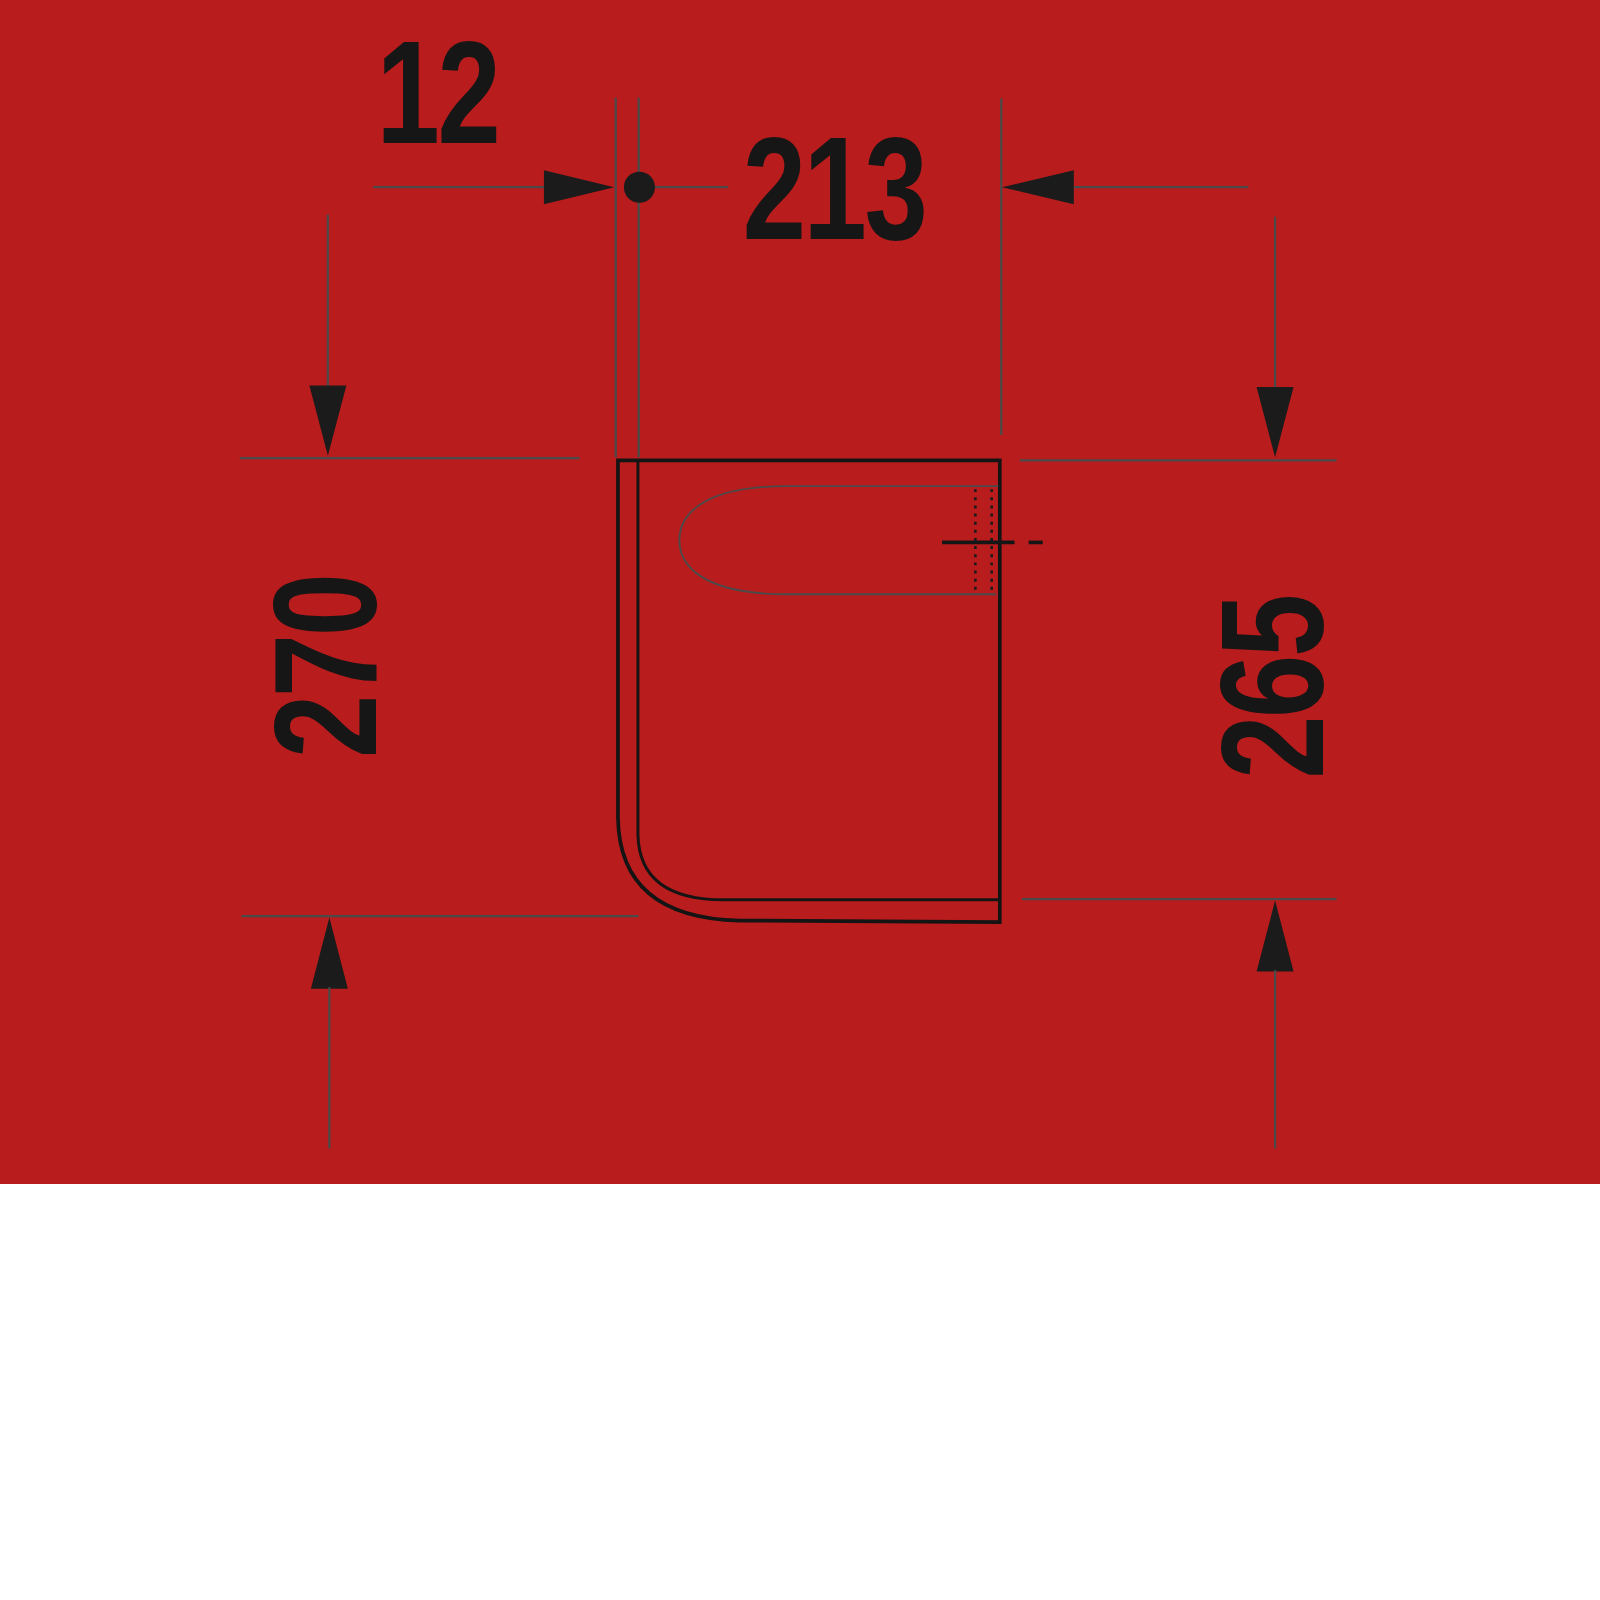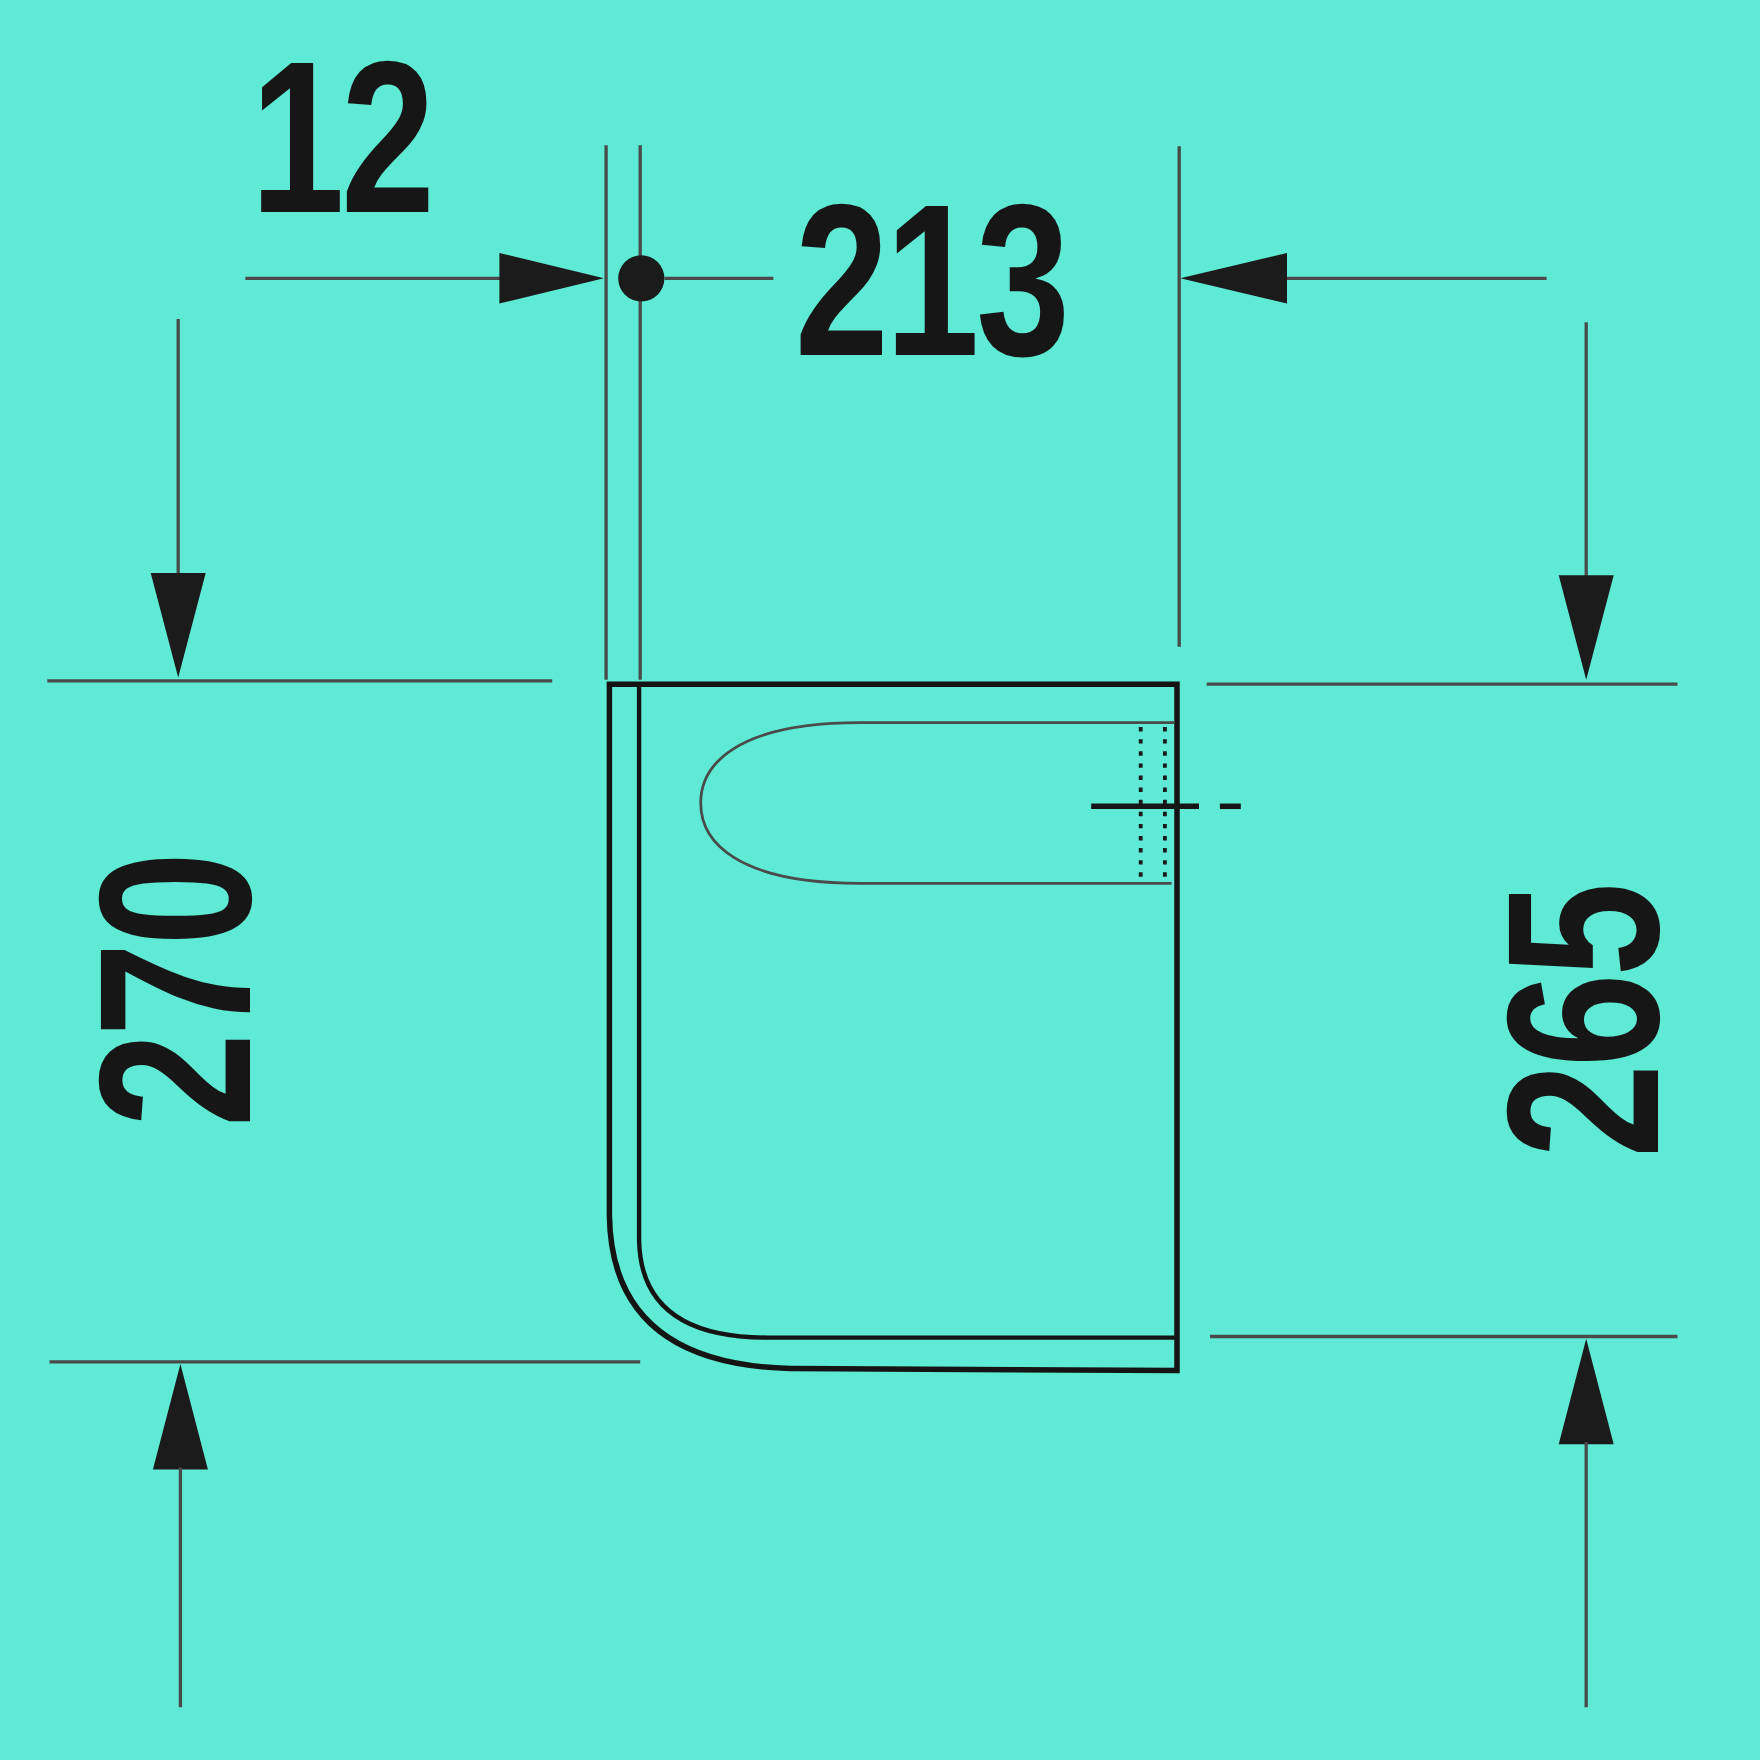--- a/index.html
+++ b/index.html
@@ -3,22 +3,22 @@
 <meta charset="utf-8">
 <style>
   html, body {
     margin: 0;
     padding: 0;
     background: #ffffff;
   }
   .stage {
     position: relative;
     width: 1600px;
-    height: 1600px;
-    background: #5eead4;
+    height: 1184px;
+    background: #b91c1c;
     overflow: hidden;
   }
   .stage svg {
     position: absolute;
     left: 0;
     top: 0;
     width: 100%;
     height: 100%;
   }
   

